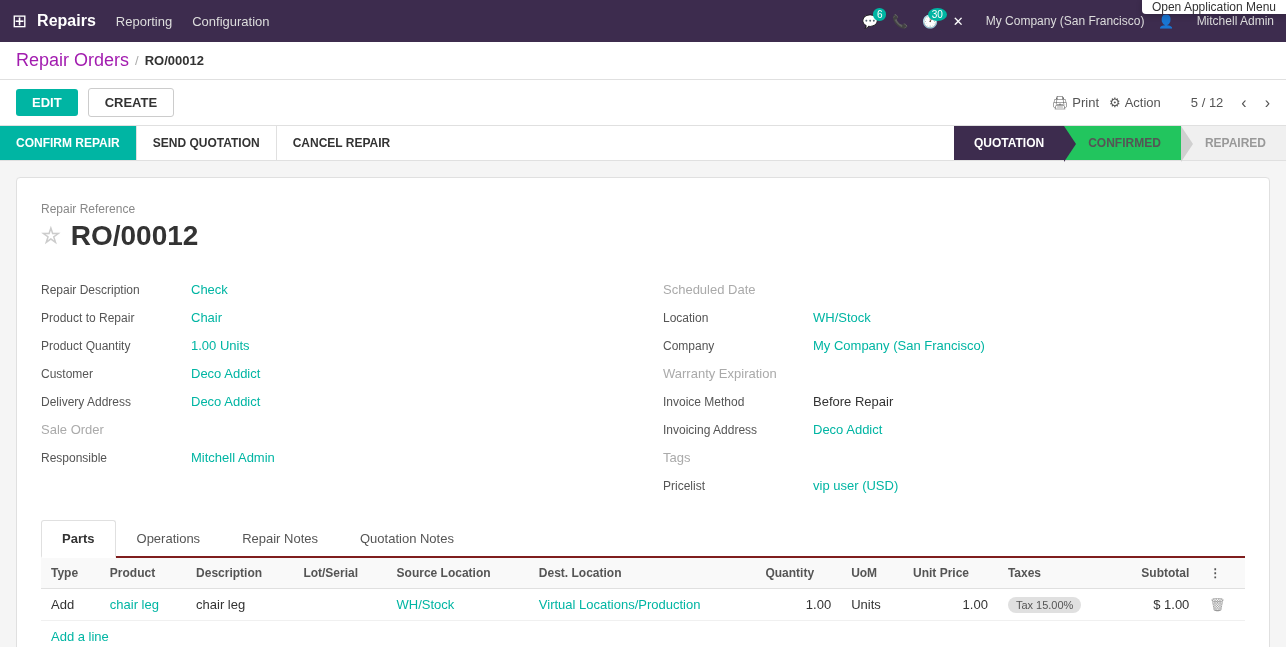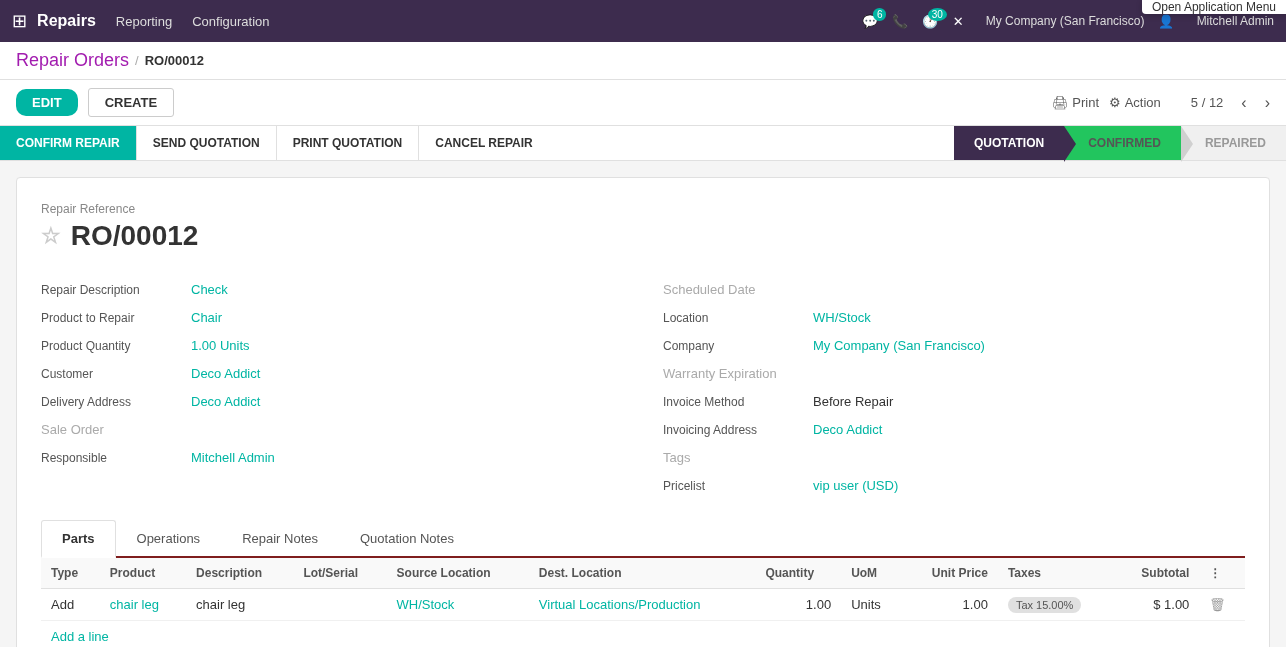--- a/index.html
+++ b/index.html
@@ -46,21 +46,21 @@
     .toolbar {
       background: #fff;
       padding: 8px 16px;
       display: flex;
       align-items: center;
       gap: 10px;
       border-bottom: 1px solid #e0e0e0;
     }
     .btn-edit {
       background: #00b5a3; color: #fff; border: none; padding: 6px 16px;
-      border-radius: 10px; cursor: pointer; font-size: 13px; font-weight: bold;
+      border-radius: 3px; cursor: pointer; font-size: 13px; font-weight: bold;
     }
     .btn-create {
       background: #fff; color: #333; border: 1px solid #ccc; padding: 6px 16px;
       border-radius: 3px; cursor: pointer; font-size: 13px; font-weight: bold;
     }
     .toolbar-sep { flex: 1; }
     .toolbar-action {
       color: #555; font-size: 13px; cursor: pointer; display: flex; align-items: center; gap: 4px;
     }
     .pagination { display: flex; align-items: center; gap: 18px; font-size: 13px; color: #555; margin-left: 20px; }
@@ -218,21 +218,20 @@
   <div class="pagination">
     <span>5 / 12</span>
     <span class="page-arrow">‹</span>
     <span class="page-arrow">›</span>
   </div>
 </div>
 
 <div class="action-bar">
   <button class="btn-confirm-repair">CONFIRM REPAIR</button>
   <button class="btn-action-secondary">SEND QUOTATION</button>
-  <button class="btn-action-secondary">PRINT QUOTATION</button>
   <button class="btn-action-secondary">CANCEL REPAIR</button>
 
   <div class="status-pipeline">
     <div class="status-item active">
       <span>QUOTATION</span>
       <span class="status-arrow"></span>
     </div>
     <div class="status-item done" style="padding-left:24px;">
       <span>CONFIRMED</span>
       <span class="status-arrow"></span>
@@ -330,21 +329,21 @@
           <thead>
             <tr>
               <th>Type</th>
               <th>Product</th>
               <th>Description</th>
               <th>Lot/Serial</th>
               <th>Source Location</th>
               <th>Dest. Location</th>
               <th style="">Quantity</th>
               <th>UoM</th>
-              <th style="text-align:right;">Unit Price</th>
+              <th style="text-align:left;">Unit Price</th>
               <th>Taxes</th>
               <th style="text-align:right;">Subtotal</th>
               <th>⋮</th>
             </tr>
           </thead>
           <tbody>
             <tr>
               <td>Add</td>
               <td class="teal">chair leg</td>
               <td>chair leg</td>

